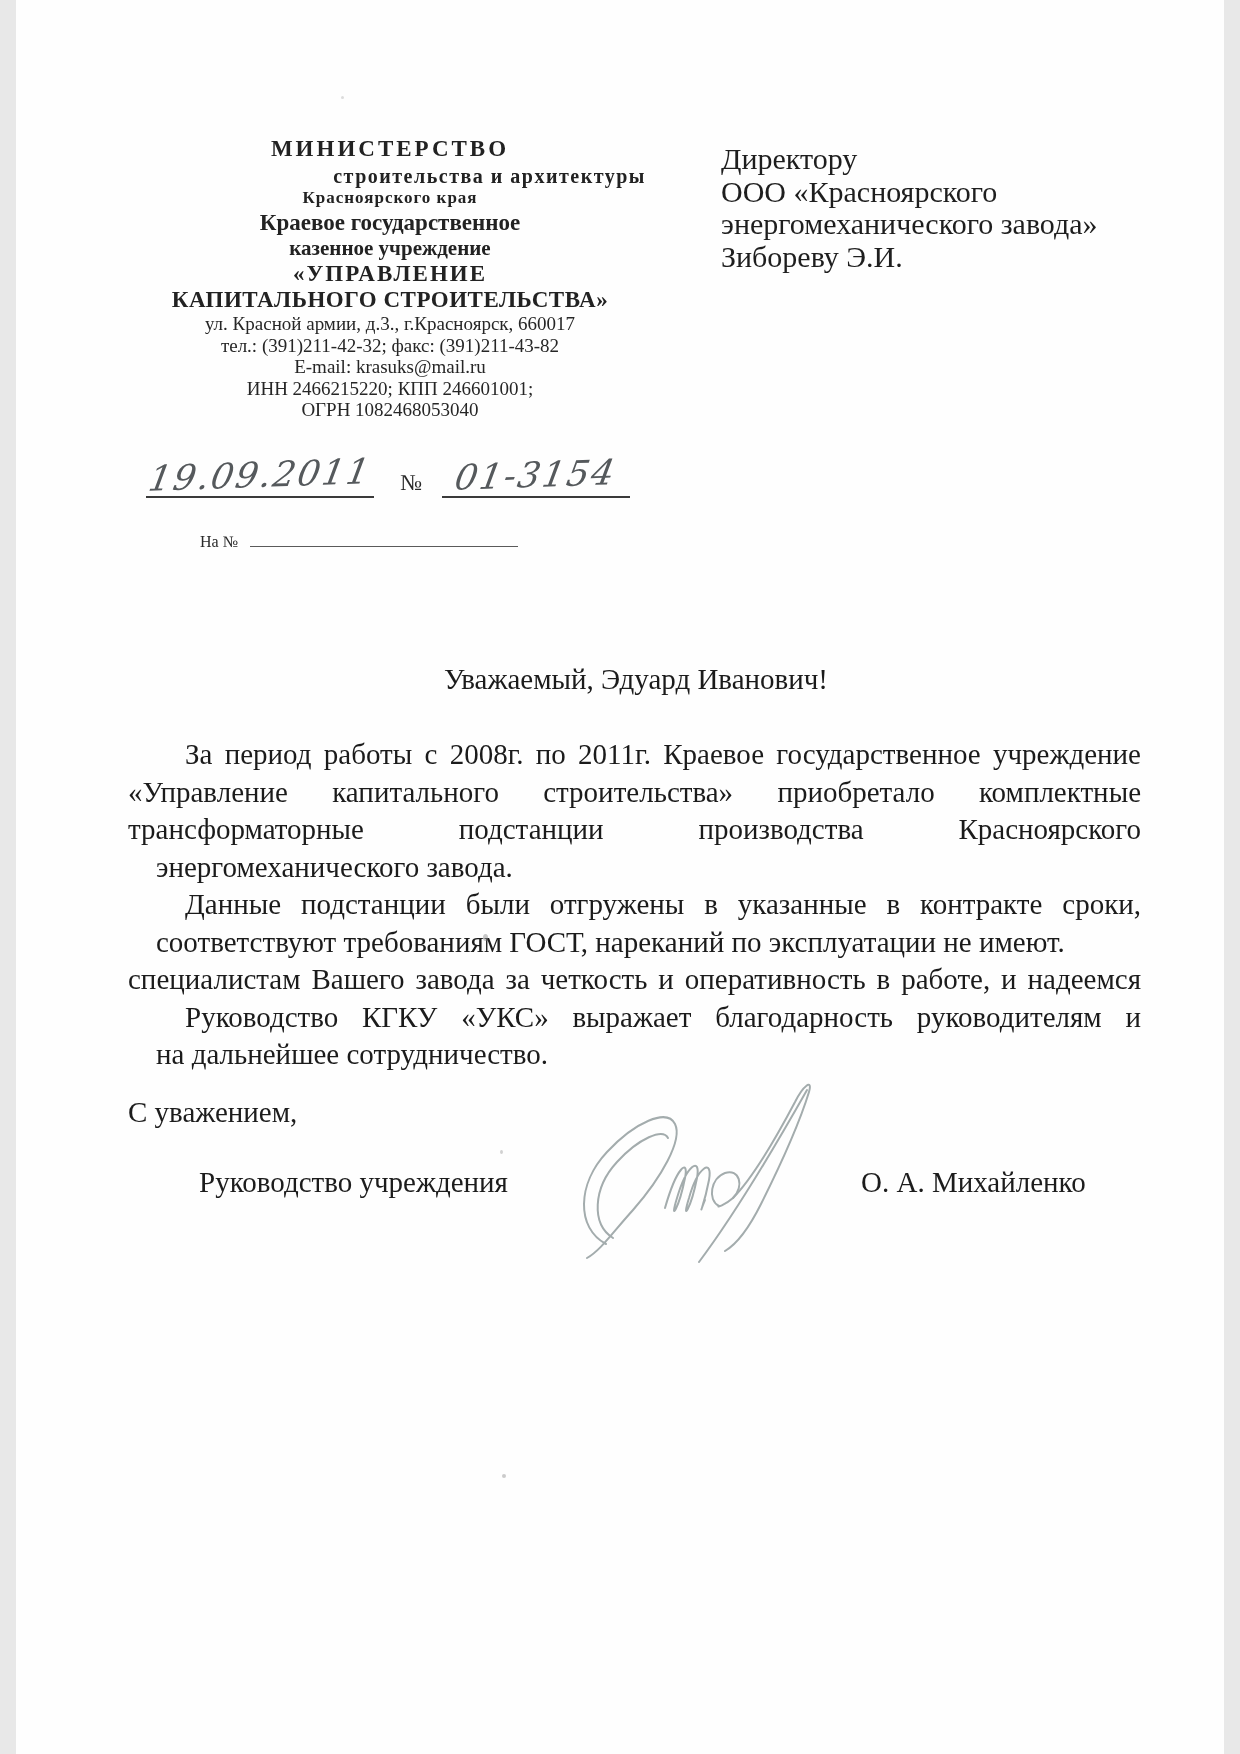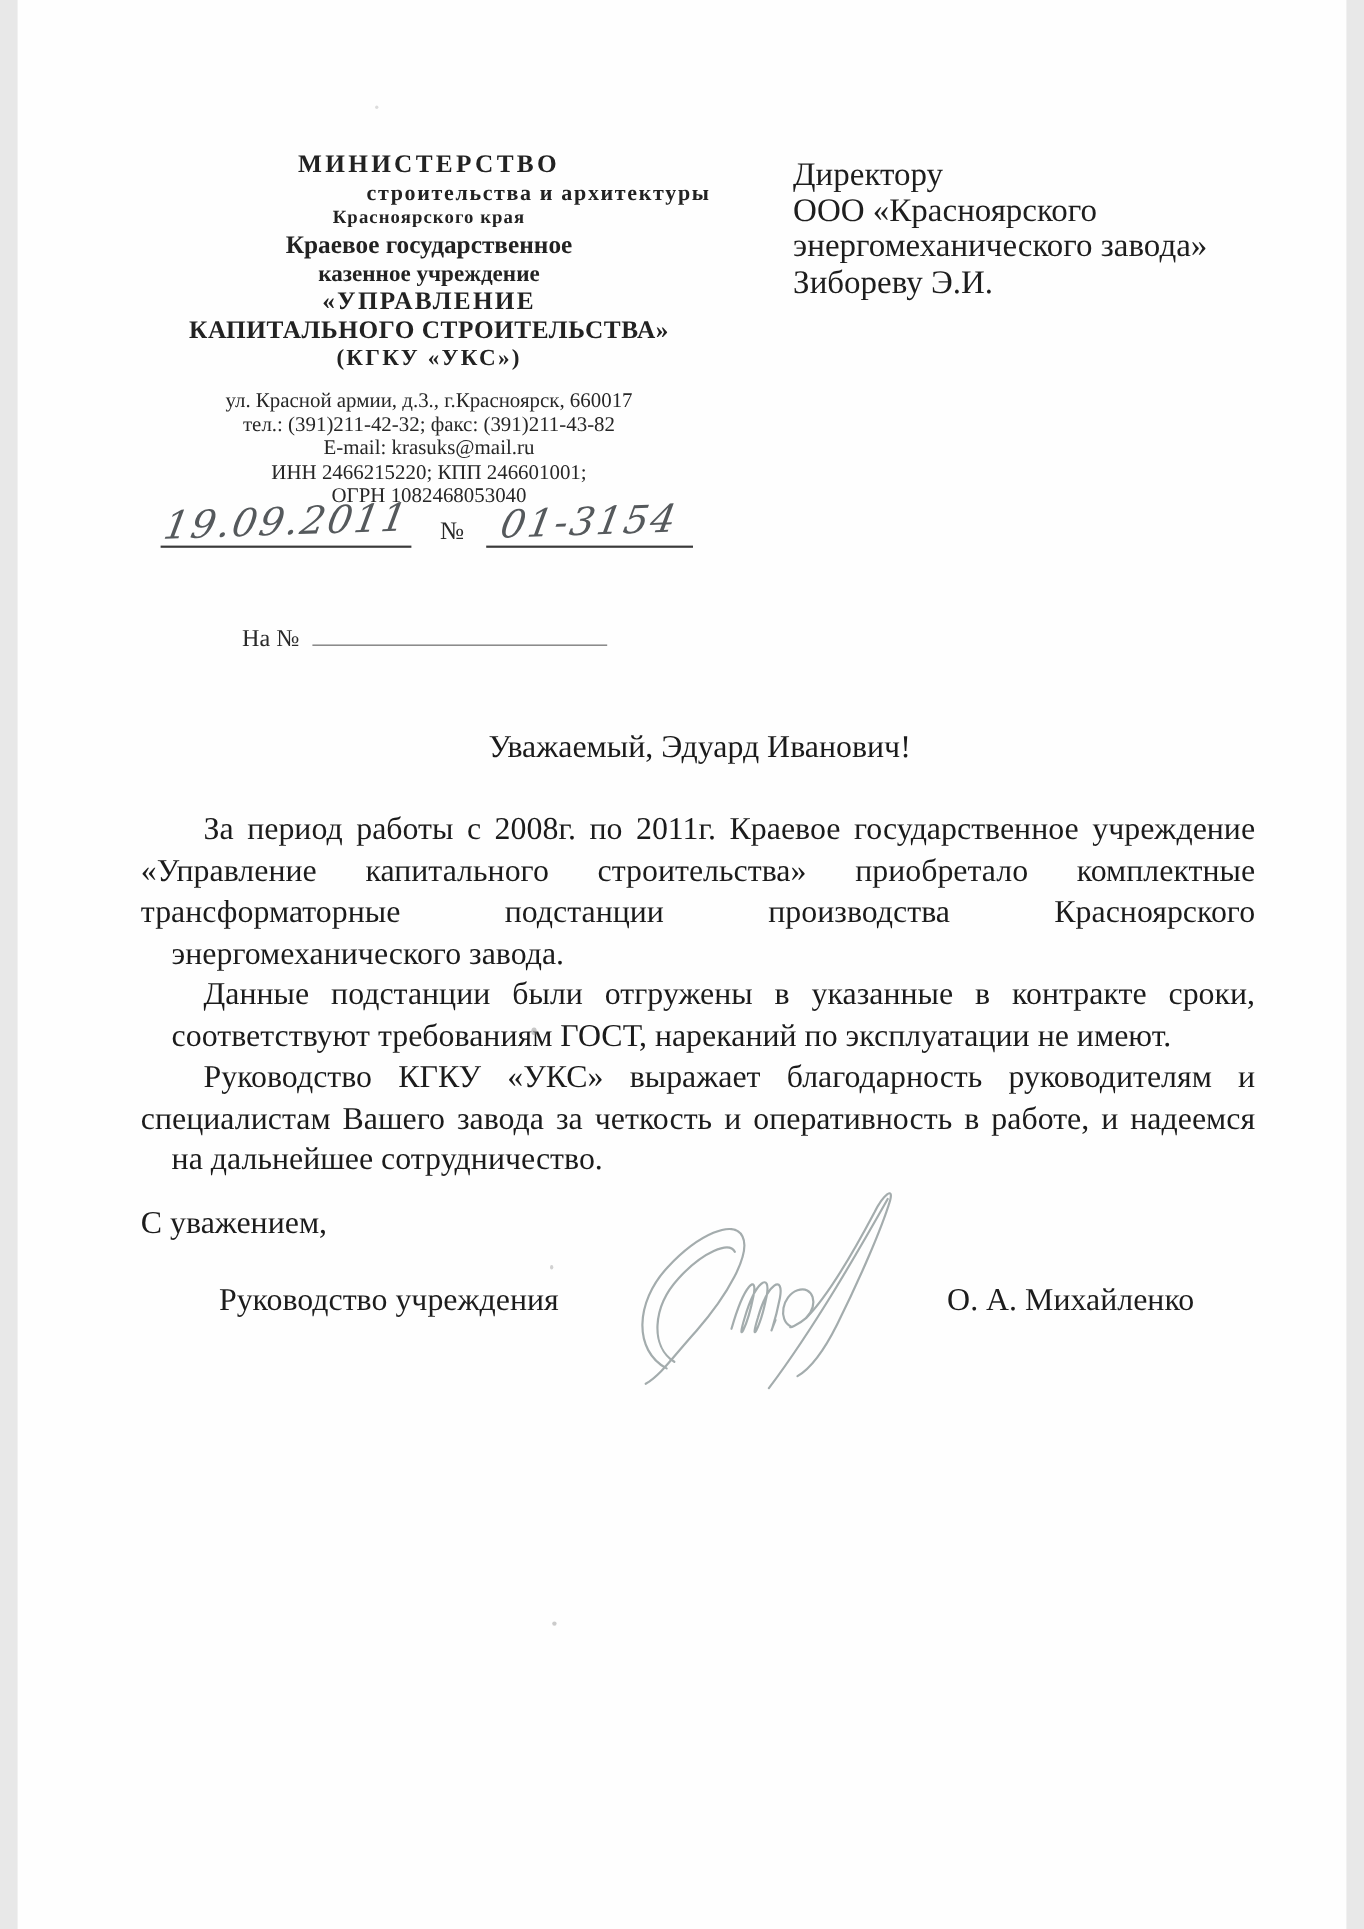--- a/index.html
+++ b/index.html
@@ -21,21 +21,21 @@
   .addr { font-size:19px; line-height:21.5px; color:#262626; }
   
   .ref-row { position:absolute; left:130px; top:455px; display:flex; align-items:flex-end; }
   .ref-date-cell { width:228px; border-bottom:2px solid #3a3a3a; text-align:center; padding-bottom:1px; }
   .ref-no { font-size:23px; margin:0 20px 2px 26px; color:#2a2a2a; }
   .ref-num-cell { width:188px; border-bottom:2px solid #3a3a3a; text-align:center; padding-bottom:1px; }
   .handwrite {
     display:inline-block; font-family:"DejaVu Serif", serif; font-style:italic;
     font-size:35px; color:#55595c; transform:skewX(-12deg) rotate(-2deg); letter-spacing:2px;
   }
-  .na-row { position:absolute; left:204px; top:526px; font-size:22px; color:#2a2a2a;margin-top:40px; }
+  .na-row { position:absolute; left:184px; top:526px; font-size:16px; color:#2a2a2a; }
   .na-line { display:inline-block; width:268px; height:20px; border-bottom:1.5px solid #5a5a5a; margin-left:12px; }
   
   .addressee { position:absolute; left:705px; top:143px; width:450px; font-size:30px; line-height:32.5px; color:#1e1e1e; }
   
   .salutation { position:absolute; left:240px; top:663px; width:760px; text-align:center; font-size:29px; color:#1b1b1b; }
   .body-block { position:absolute; left:112px; top:736px; width:1013px; font-size:29px; line-height:37.5px; color:#1b1b1b; }
   .line { text-align:justify; text-align-last:justify; white-space:normal; }
   .line.first { text-indent:57px; }
   .line.last { text-align-last:left;margin-left:28px; }
   
@@ -57,21 +57,20 @@
 <div class="page">
 
   <div class="letterhead">
     <div class="lh1">МИНИСТЕРСТВО</div>
     <div class="lh2">строительства и архитектуры</div>
     <div class="lh3">Красноярского края</div>
     <div class="lh4">Краевое государственное</div>
     <div class="lh5">казенное учреждение</div>
     <div class="lh6">«УПРАВЛЕНИЕ</div>
     <div class="lh7">КАПИТАЛЬНОГО СТРОИТЕЛЬСТВА»</div>
-    <div class="lh8">(КГКУ «УКС»)</div>
     <div class="addr">ул. Красной армии, д.3., г.Красноярск, 660017</div>
     <div class="addr">тел.: (391)211-42-32; факс: (391)211-43-82</div>
     <div class="addr">E-mail: krasuks@mail.ru</div>
     <div class="addr">ИНН 2466215220; КПП 246601001;</div>
     <div class="addr">ОГРН 1082468053040</div>
   </div>
 
   <div class="ref-row">
     <div class="ref-date-cell">
       <span class="handwrite">19.09.2011</span>
@@ -94,22 +93,22 @@
 
   <div class="salutation">Уважаемый, Эдуард Иванович!</div>
 
   <div class="body-block">
     <div class="line first">За период работы с 2008г. по 2011г. Краевое государственное учреждение</div>
     <div class="line">«Управление капитального строительства» приобретало комплектные</div>
     <div class="line">трансформаторные подстанции производства Красноярского</div>
     <div class="line last">энергомеханического завода.</div>
     <div class="line first">Данные подстанции были отгружены в указанные в контракте сроки,</div>
     <div class="line last">соответствуют требованиям ГОСТ, нареканий по эксплуатации не  имеют.</div>
+    <div class="line">специалистам Вашего завода за четкость и оперативность в работе, и надеемся</div>
     <div class="line first">Руководство КГКУ «УКС» выражает благодарность руководителям и</div>
-    <div class="line">специалистам Вашего завода за четкость и оперативность в работе, и надеемся</div>
     <div class="line last">на дальнейшее сотрудничество.</div>
   </div>
 
   <div class="regards">С уважением,</div>
   <div class="position">Руководство учреждения</div>
   <div class="signer">О. А. Михайленко</div>
 
   <div class="signature">
     <svg viewBox="0 0 280 200" xmlns="http://www.w3.org/2000/svg">
       <g fill="none" stroke="#949e9f" stroke-width="2" stroke-linecap="round" stroke-linejoin="round" opacity="0.85">

